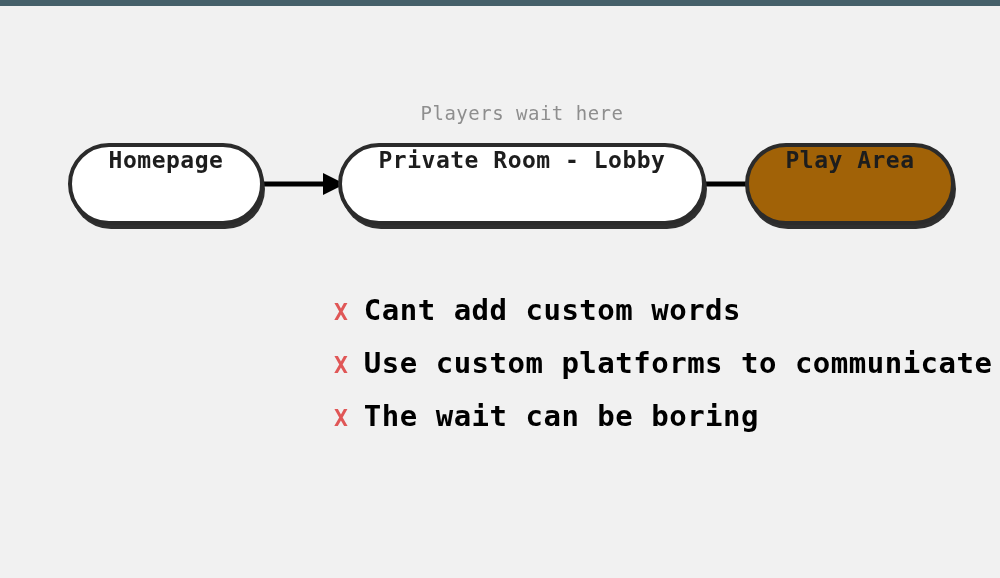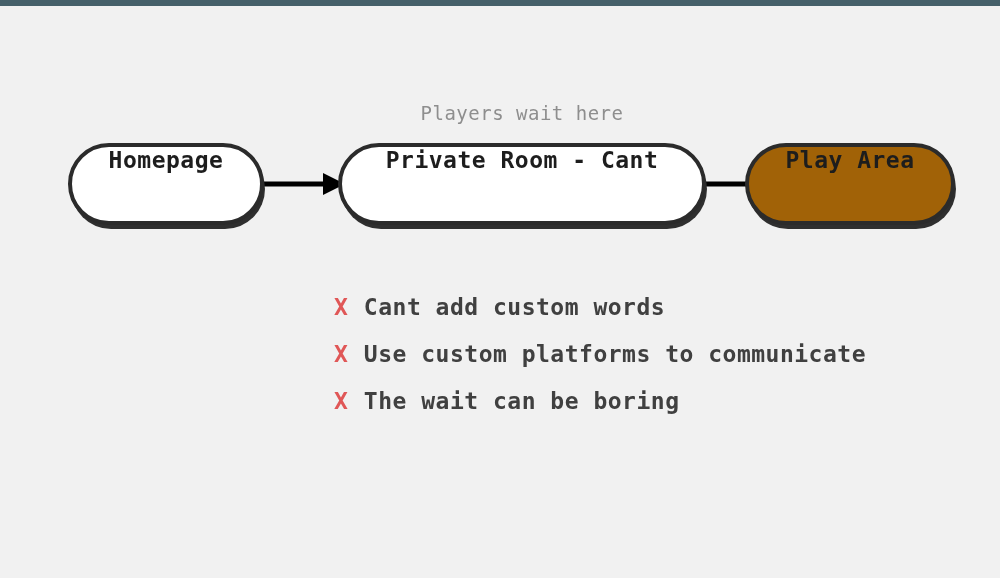--- a/index.html
+++ b/index.html
@@ -118,23 +118,23 @@
   }
   .pain-marker {
     font-family: "DejaVu Sans Mono", monospace;
     font-size: 23px;
     font-weight: 700;
     color: #e05757;
     line-height: 1;
   }
   .pain-text {
     font-family: "DejaVu Sans Mono", monospace;
-    font-size: 23px;
+    font-size: 29px;
     font-weight: 700;
-    color: #404040;
+    color: #000000;
     letter-spacing: 0.5px;
     line-height: 1;
     white-space: nowrap;
   }
 </style>
 </head>
 <body>
 
 <div id="top-bar"></div>
 
@@ -145,21 +145,21 @@
   <div class="node" id="node-homepage">
     <span class="node-label">Homepage</span>
   </div>
 
   <svg class="connector" id="connector-1" viewBox="0 0 92 36" width="92" height="36">
     <line x1="2" y1="18" x2="72" y2="18" stroke="#000000" stroke-width="5" stroke-linecap="butt"></line>
     <polygon points="68,7 90,18 68,29" fill="#000000"></polygon>
   </svg>
 
   <div class="node" id="node-private-room">
-    <span class="node-label">Private Room - Cant</span>
+    <span class="node-label">Private Room - Lobby</span>
   </div>
 
   <svg class="connector" id="connector-2" viewBox="0 0 92 36" width="92" height="36">
     <line x1="2" y1="18" x2="72" y2="18" stroke="#000000" stroke-width="5" stroke-linecap="butt"></line>
     <polygon points="68,7 90,18 68,29" fill="#000000"></polygon>
   </svg>
 
   <div class="node" id="node-play-area">
     <span class="node-label">Play Area</span>
   </div>

